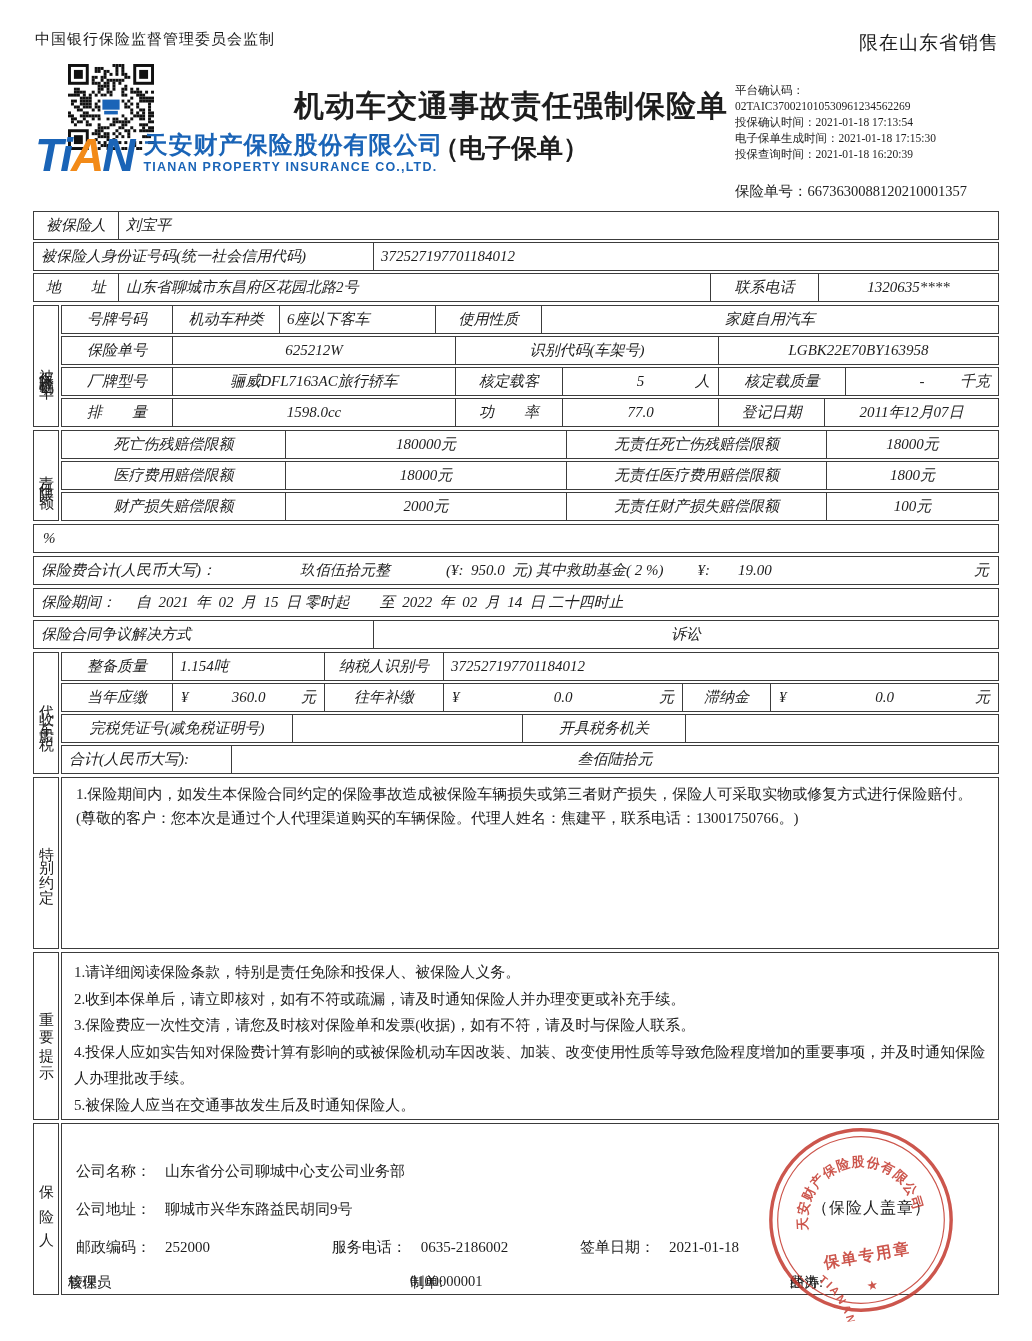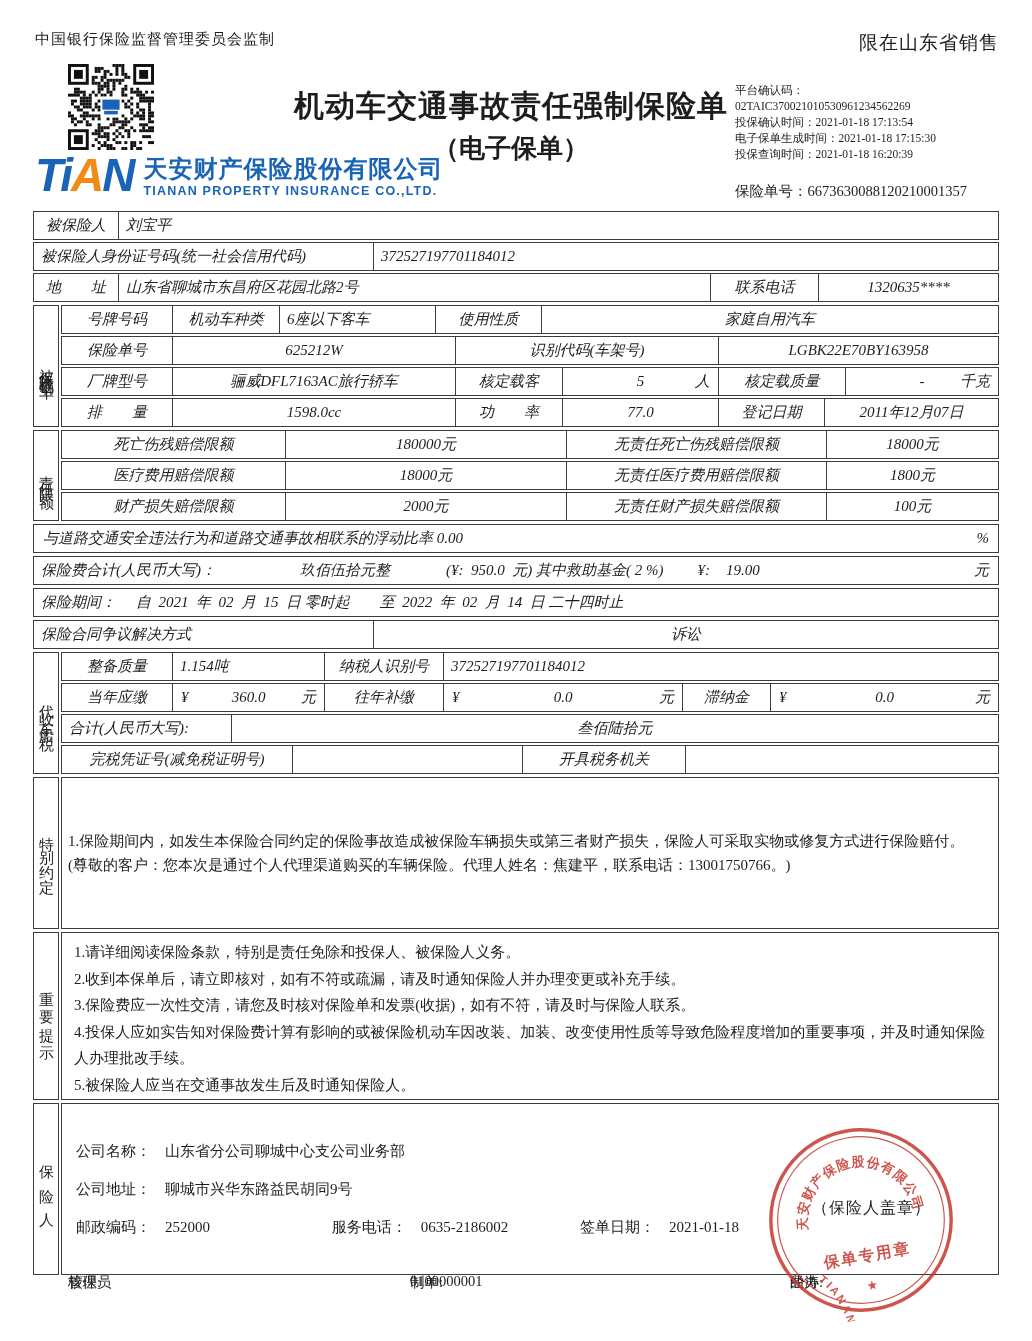--- a/index.html
+++ b/index.html
@@ -6,21 +6,21 @@
   .page{position:relative;width:1032px;height:1341px;background:#fff;overflow:hidden;
         font-family:"Liberation Serif","DejaVu Serif",serif;color:#1d1d1d;font-size:15px;}
   
   .hdr-left{position:absolute;left:35px;top:30px;font-size:15px;letter-spacing:1px;}
   .hdr-right{position:absolute;right:33px;top:30px;font-size:19px;letter-spacing:1px;}
   .qr{position:absolute;left:68px;top:64px;width:86px;height:86px;}
   .title-wrap{position:absolute;left:186px;top:70px;width:650px;text-align:center;}
   .doc-title{font-size:30px;font-weight:bold;letter-spacing:1px;margin-top:16px;}
   .doc-subtitle{font-size:26px;font-weight:bold;margin-top:4px;}
   .platform{position:absolute;left:735px;top:82px;width:290px;font-size:11.5px;line-height:16px;}
-  .logo{position:absolute;left:35px;top:152px;display:flex;align-items:flex-end;}
+  .logo{position:absolute;left:35px;top:132px;display:flex;align-items:flex-start;}
   .logo-mark{font-family:"Liberation Sans",sans-serif;font-style:italic;font-weight:bold;
              font-size:46px;line-height:46px;letter-spacing:-2px;}
   .logo-mark .b{color:#1a64b7;} .logo-mark .o{color:#f28a18;}
   .logo-names{margin-left:10px;}
   .logo-cn{font-family:"Liberation Sans",sans-serif;color:#1a64b7;font-weight:bold;font-size:24px;line-height:26px;letter-spacing:1px;}
   .logo-en{font-family:"Liberation Sans",sans-serif;color:#1a64b7;font-weight:bold;font-size:12.5px;letter-spacing:1.2px;margin-top:2px;}
   .policy-no{position:absolute;left:735px;top:182px;font-size:14.5px;}
   
   .tbl{position:absolute;left:33px;top:211px;width:966px;}
   .sec{display:flex;margin-bottom:3px;}
@@ -30,21 +30,21 @@
   .row{display:flex;border:1.5px solid #3c3c3c;height:29px;margin-bottom:2px;box-sizing:border-box;align-items:stretch;background:#fff;}
   .row:last-child{margin-bottom:0;}
   .row>div{display:flex;align-items:center;justify-content:center;box-sizing:border-box;min-width:0;}
   .row>div+div{border-left:1.5px solid #3c3c3c;}
   .cl{justify-content:flex-start !important;padding-left:7px;}
   .grow{flex:1;}
   .pre{white-space:pre-wrap;}
   .money{position:relative;}
   .money .cur{position:absolute;left:8px;} .money .unit{position:absolute;right:8px;}
   .bigbox{border:1.5px solid #3c3c3c;flex:1;box-sizing:border-box;}
-  .special-box{height:152px;display:flex;flex-direction:column;justify-content:center;padding:4px 6px;line-height:24px;}
+  .special-box{height:172px;display:flex;flex-direction:column;justify-content:flex-start;padding:4px 14px;line-height:24px;}
   .notice-box{height:168px;padding:6px 12px;line-height:26.5px;}
   .insurer-box{height:172px;position:relative;padding:38px 0 0 14px;}
   .ins-line{margin-bottom:19px;}
   .ins-line .lab{margin-right:14px;}
   
   .footer{position:absolute;left:33px;top:1273px;width:966px;font-size:14.5px;}
   .footer span{position:absolute;white-space:pre;}
   
   .seal{position:absolute;left:763px;top:1122px;width:196px;height:196px;transform:rotate(-10deg);opacity:.85;z-index:3;}
   .ring-en{font-family:"Liberation Sans",sans-serif;font-size:11.5px;font-weight:600;letter-spacing:2.2px;fill:#c4392e;}
@@ -455,36 +455,35 @@
           <div style="width:260px">无责任财产损失赔偿限额</div>
           <div class="grow">100元</div>
         </div>
       </div>
     </div>
 
     <div class="sec">
       <div class="rows">
         <div class="row">
           <div class="grow" style="justify-content:space-between;padding:0 9px">
-            <span>与道路交通安全违法行为和道路交通事故相联系的浮动比率 0.00</span>
             <span>%</span>
           </div>
         </div>
       </div>
     </div>
 
     <div class="sec">
       <div class="rows">
         <div class="row">
           <div class="grow cl pre" style="justify-content:flex-start;padding-right:9px">
             <span>保险费合计(人民币大写)：</span>
             <span style="margin-left:84px">玖佰伍拾元整</span>
             <span style="margin-left:56px">(¥:  950.0  元) 其中救助基金( 2 %)</span>
             <span style="margin-left:34px">¥:</span>
-            <span style="margin-left:16px">19.00</span>
+            <span style="margin-left:28px">19.00</span>
             <span style="margin-left:auto">元</span>
           </div>
         </div>
       </div>
     </div>
 
     <div class="sec">
       <div class="rows">
         <div class="row">
           <div class="grow cl pre" style="justify-content:flex-start">
@@ -529,28 +528,28 @@
               <span class="unit">元</span>
             </div>
           <div style="width:88px">滞纳金</div>
           <div class="money grow">
               <span class="cur">¥</span>
               <span>0.0</span>
               <span class="unit">元</span>
             </div>
         </div>
         <div class="row">
-          <div class="cl" style="width:169px">合计(人民币大写):</div>
-          <div class="grow">叁佰陆拾元</div>
-        </div>
-        <div class="row">
           <div style="width:230px">完税凭证号(减免税证明号)</div>
           <div style="width:230px"></div>
           <div style="width:163px">开具税务机关</div>
           <div class="grow"></div>
+        </div>
+        <div class="row">
+          <div class="cl" style="width:169px">合计(人民币大写):</div>
+          <div class="grow">叁佰陆拾元</div>
         </div>
       </div>
     </div>
 
     <div class="sec">
       <div class="side">
           <span style="letter-spacing:14px">特别约定</span>
         </div>
       <div class="bigbox special-box">
         <div>1.保险期间内，如发生本保险合同约定的保险事故造成被保险车辆损失或第三者财产损失，保险人可采取实物或修复方式进行保险赔付。</div>

